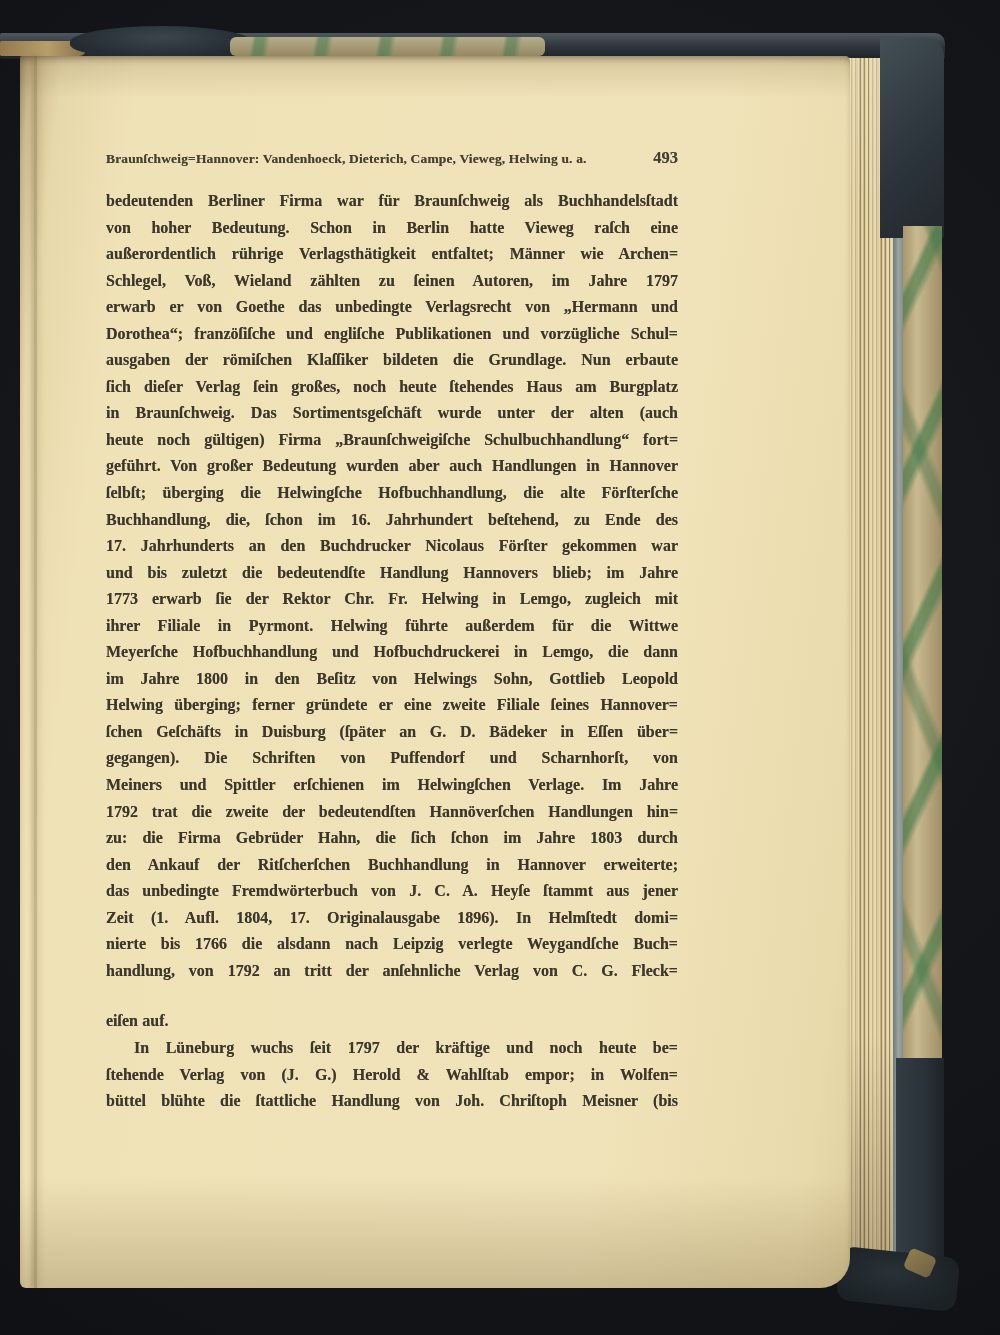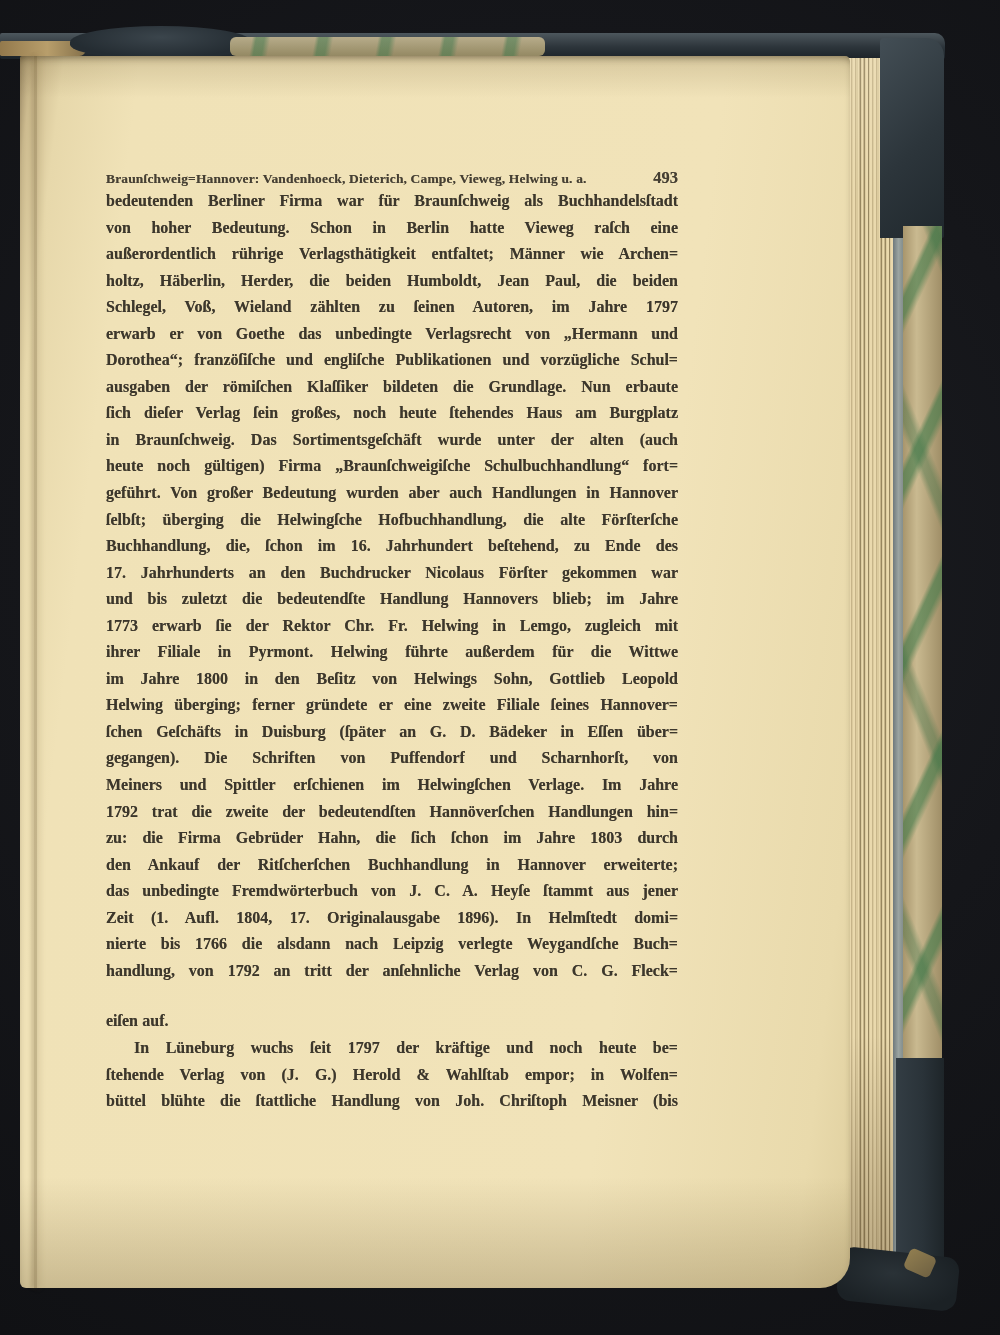--- a/index.html
+++ b/index.html
@@ -92,21 +92,20 @@
   .gutter-crease {
     position: absolute; left: 14px; top: 0; width: 3px; height: 100%;
     background: rgba(95,75,40,.30);
     box-shadow: 2px 0 6px rgba(120,100,60,.25), -2px 0 4px rgba(90,70,35,.3);
   }
 
   .running-head {
     position: absolute; left: 86px; top: 92px; width: 572px;
     display: flex; justify-content: space-between; align-items: baseline;
     color: #453f33;
-    margin-top: 20px;
   }
   .rh-title {
     font-size: 13.5px; font-weight: 700; letter-spacing: .15px;
     text-shadow: 0 0 .5px rgba(60,52,40,.55);
   }
   .rh-page {
     font-size: 16.5px; font-weight: 700;
     text-shadow: 0 0 .5px rgba(60,52,40,.55);
   }
 
@@ -145,35 +144,35 @@
 
     <div class="running-head">
       <span class="rh-title">Braunſchweig=Hannover: Vandenhoeck, Dieterich, Campe, Vieweg, Helwing u. a.</span>
       <span class="rh-page">493</span>
     </div>
 
     <div class="body-text">
         <div class="line">bedeutenden Berliner Firma war für Braunſchweig als Buchhandelsſtadt</div>
         <div class="line">von hoher Bedeutung. Schon in Berlin hatte Vieweg raſch eine</div>
         <div class="line">außerordentlich rührige Verlagsthätigkeit entfaltet; Männer wie Archen=</div>
-        <div class="line">holtz, Häberlin, Herder, die beiden Humboldt, Jean Paul, die beiden</div>
         <div class="line">Schlegel, Voß, Wieland zählten zu ſeinen Autoren, im Jahre 1797</div>
         <div class="line">erwarb er von Goethe das unbedingte Verlagsrecht von „Hermann und</div>
         <div class="line">Dorothea“; franzöſiſche und engliſche Publikationen und vorzügliche Schul=</div>
         <div class="line">ausgaben der römiſchen Klaſſiker bildeten die Grundlage. Nun erbaute</div>
         <div class="line">ſich dieſer Verlag ſein großes, noch heute ſtehendes Haus am Burgplatz</div>
         <div class="line">in Braunſchweig. Das Sortimentsgeſchäft wurde unter der alten (auch</div>
         <div class="line">heute noch gültigen) Firma „Braunſchweigiſche Schulbuchhandlung“ fort=</div>
         <div class="line">geführt. Von großer Bedeutung wurden aber auch Handlungen in Hannover</div>
         <div class="line">ſelbſt; überging die Helwingſche Hofbuchhandlung, die alte Förſterſche</div>
         <div class="line">Buchhandlung, die, ſchon im 16. Jahrhundert beſtehend, zu Ende des</div>
         <div class="line">17. Jahrhunderts an den Buchdrucker Nicolaus Förſter gekommen war</div>
         <div class="line">und bis zuletzt die bedeutendſte Handlung Hannovers blieb; im Jahre</div>
         <div class="line">1773 erwarb ſie der Rektor Chr. Fr. Helwing in Lemgo, zugleich mit</div>
         <div class="line">ihrer Filiale in Pyrmont. Helwing führte außerdem für die Wittwe</div>
+        <div class="line">Meyerſche Hofbuchhandlung und Hofbuchdruckerei in Lemgo, die dann</div>
         <div class="line">im Jahre 1800 in den Beſitz von Helwings Sohn, Gottlieb Leopold</div>
         <div class="line">Helwing überging; ferner gründete er eine zweite Filiale ſeines Hannover=</div>
         <div class="line">ſchen Geſchäfts in Duisburg (ſpäter an G. D. Bädeker in Eſſen über=</div>
         <div class="line">gegangen). Die Schriften von Puffendorf und Scharnhorſt, von</div>
         <div class="line">Meiners und Spittler erſchienen im Helwingſchen Verlage. Im Jahre</div>
         <div class="line">1792 trat die zweite der bedeutendſten Hannöverſchen Handlungen hin=</div>
         <div class="line">zu: die Firma Gebrüder Hahn, die ſich ſchon im Jahre 1803 durch</div>
         <div class="line">den Ankauf der Ritſcherſchen Buchhandlung in Hannover erweiterte;</div>
         <div class="line">das unbedingte Fremdwörterbuch von J. C. A. Heyſe ſtammt aus jener</div>
         <div class="line">Zeit (1. Aufl. 1804, 17. Originalausgabe 1896). In Helmſtedt domi=</div>

